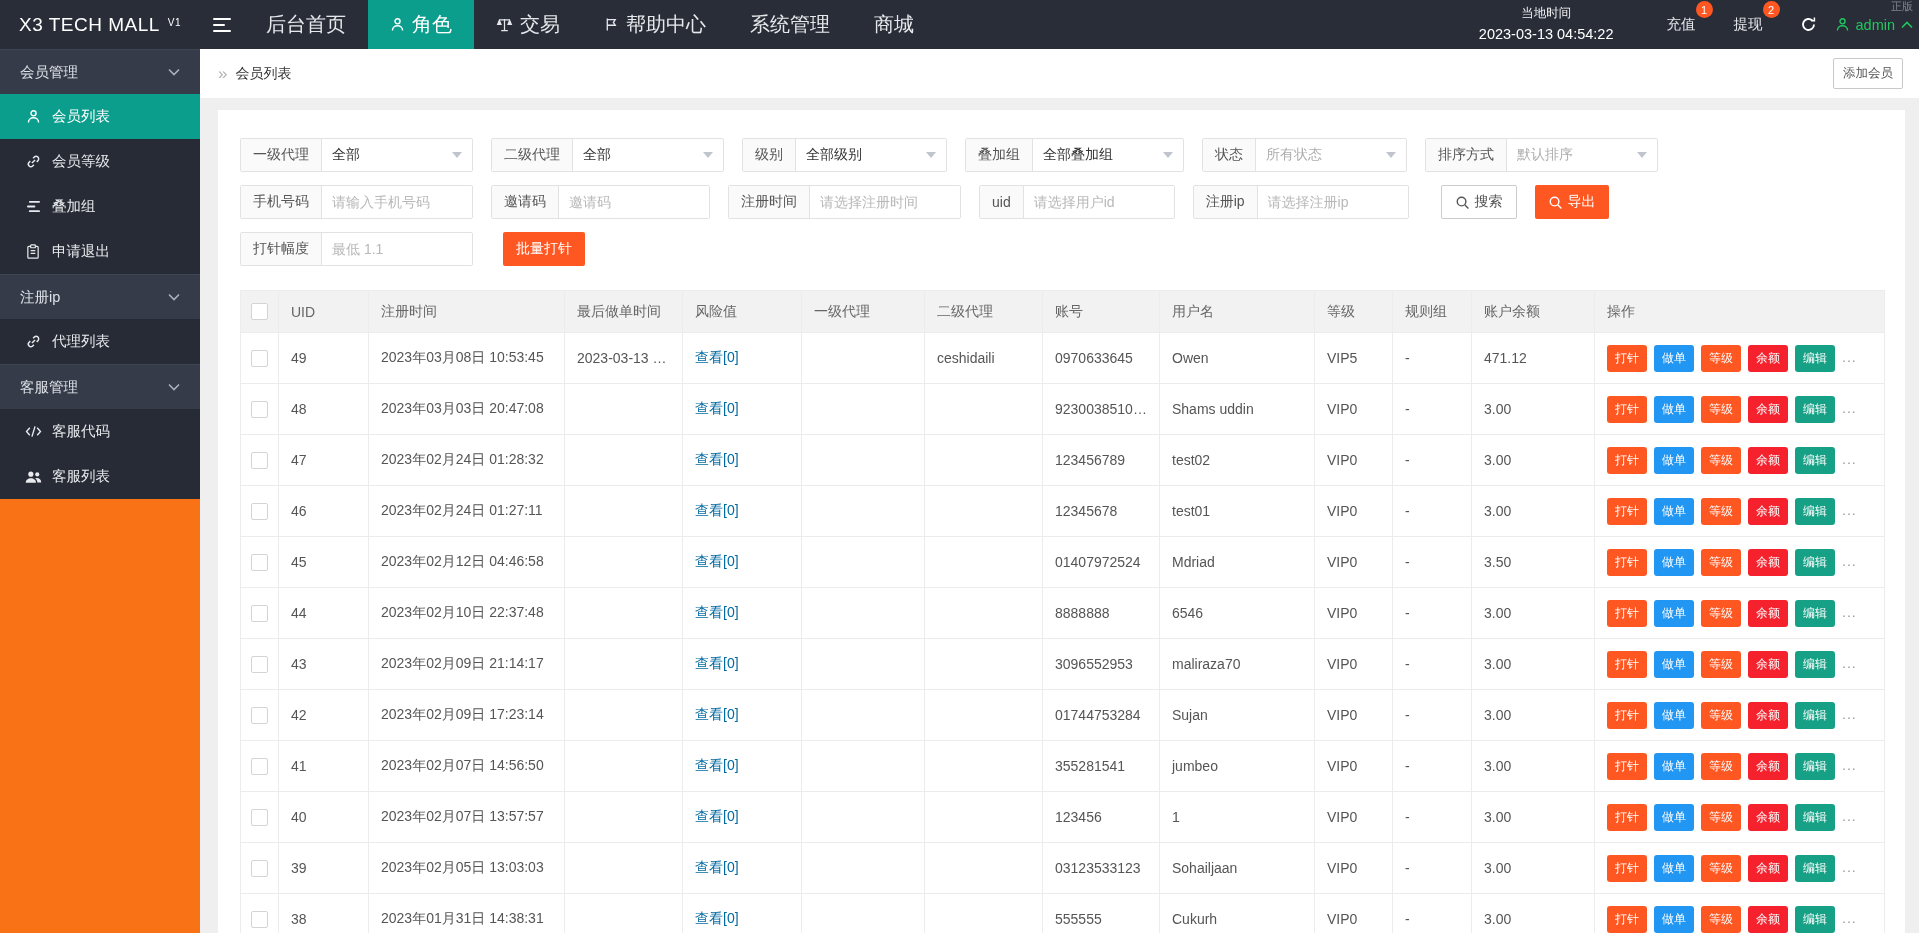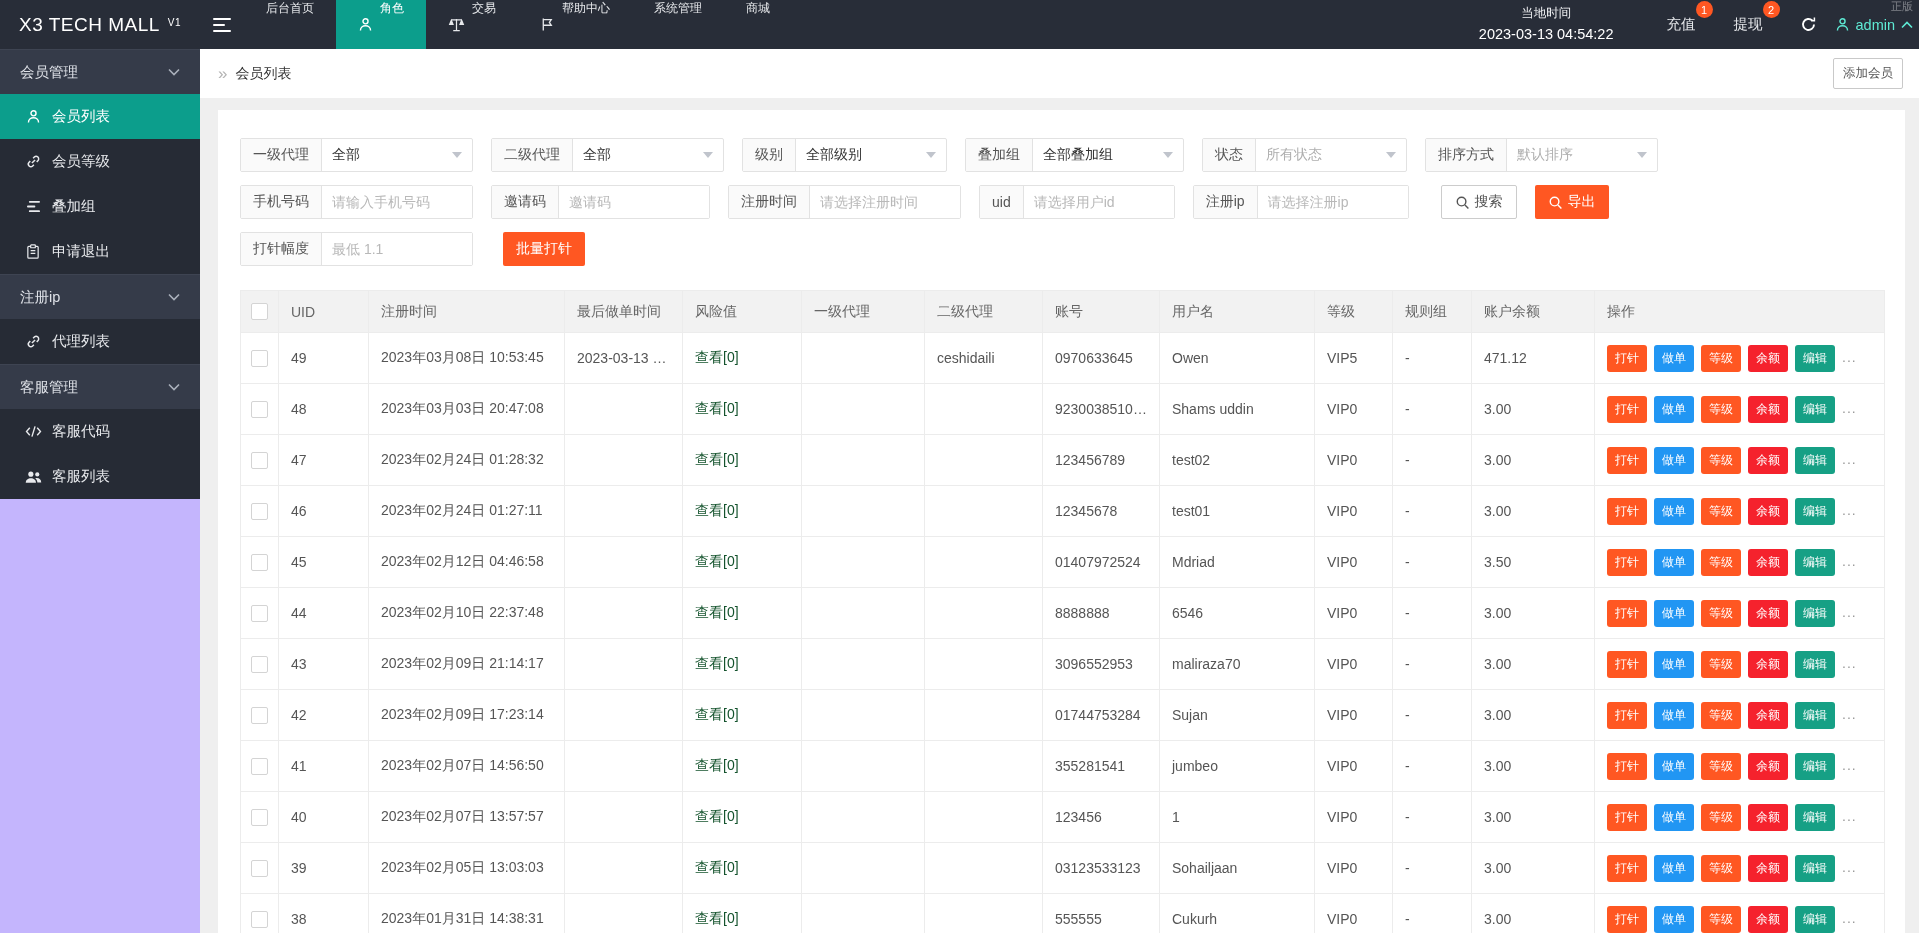--- a/index.html
+++ b/index.html
@@ -5,35 +5,35 @@
   * { box-sizing: border-box; margin: 0; padding: 0; }
   html,body { width:1919px; height:933px; overflow:hidden; }
   body { font-family:"Liberation Sans","DejaVu Sans",sans-serif; background:#efefef; color:#333; font-size:14px; }
 
   
   .topbar { position:relative; height:49px; background:#282d38; display:flex; align-items:stretch; color:#e6e8eb; }
   .logo { width:200px; flex:none; display:flex; align-items:center; justify-content:center; color:#fff; font-size:19px; letter-spacing:.5px; white-space:nowrap; }
   .logo sup { font-size:10px; margin-left:8px; transform:translateY(-2px); }
   .hamburger { width:44px; display:flex; align-items:center; justify-content:center; color:#fff; cursor:pointer; }
   .nav { display:flex; align-items:stretch; }
-  .nav-item { display:flex; gap:7px; padding:0 22px; font-size:12px; cursor:pointer;font-family:Liberation Serif, serif; }
+  .nav-item { display:flex; align-items:center; gap:7px; padding:0 22px; font-size:20px; cursor:pointer;font-family:Liberation Serif, serif; }
   .nav-item.active { background:#0c9e8c; color:#fff; }
   .nav-icon { display:flex; align-items:center; }
   .topbar-right { margin-left:auto; display:flex; align-items:center; padding-right:6px; }
   .local-time { text-align:center; line-height:1.55; margin-right:34px; }
   .local-time .lt-label { font-size:12.5px; color:#f2f3f5; }
   .local-time .lt-value { font-size:14.5px; color:#fff; }
   .tb-item { position:relative; padding:0 13px; margin:0 6px; font-size:14.5px; cursor:pointer; }
   .badge { position:absolute; top:-14px; right:-4px; min-width:17px; height:17px; border-radius:50%; background:#ff5722; color:#fff; font-size:11px; display:flex; align-items:center; justify-content:center; }
   .tb-refresh { margin:0 18px; display:flex; align-items:center; cursor:pointer; color:#fff; }
-  .tb-admin { display:flex; align-items:center; gap:6px; cursor:pointer; color:#5eead4; font-size:14.5px; }
+  .tb-admin { display:flex; align-items:center; gap:6px; cursor:pointer; color:#22c55e; font-size:14.5px; }
   .watermark { position:absolute; top:0; right:6px; font-size:11px; color:rgba(255,255,255,.4); line-height:13px; }
 
   
-  .sidebar { position:absolute; left:0; top:49px; bottom:0; width:200px; background:#c4b5fd; }
+  .sidebar { position:absolute; left:0; top:49px; bottom:0; width:200px; background:#f97316; }
   .side-header { height:45px; background:#353b49; border-top:1px solid #3e4452; display:flex; align-items:center; justify-content:space-between; padding:0 20px; color:#dfe2e8; font-size:14.5px; cursor:pointer; }
   .side-header .chev { color:#aab0bb; display:flex; }
   .side-item { height:45px; display:flex; align-items:center; gap:10px; padding:0 20px 0 24px; color:#e8eaed; font-size:14.5px; background:#262b35; cursor:pointer; }
   .side-item.active { background:#0c9e8c; color:#fff; }
   .side-item .sicon { display:flex; align-items:center; width:18px; justify-content:center; }
 
   
   .main { margin-left:200px; height:884px; }
   .crumb-bar { height:49px; background:#fff; display:flex; align-items:center; padding:0 16px 0 18px; }
   .crumb-sep { color:#b3b3b3; font-size:17px; margin-right:8px; }
@@ -55,21 +55,21 @@
   .btn-export { background:#ff5722; color:#fff; margin-left:18px; }
   .btn-batch { background:#ff5722; color:#fff; margin-left:12px; }
 
   
   table { width:100%; border-collapse:collapse; table-layout:fixed; margin-top:24px; }
   th,td { border:1px solid #ececec; font-weight:normal; text-align:left; padding:0 12px; overflow:hidden; white-space:nowrap; text-overflow:ellipsis; }
   thead th { background:#f2f2f2; height:42px; color:#666; font-size:14px; }
   tbody td { height:51px; color:#555; font-size:14px; background:#fff; }
   .cb-cell { text-align:center; padding:0; }
   .checkbox { width:17px; height:17px; border:1px solid #d4d4d4; border-radius:2px; background:#fff; display:inline-block; vertical-align:middle; cursor:pointer; }
-  .view-link { color:#14532d; cursor:pointer; }
+  .view-link { color:#0369a1; cursor:pointer; }
   .act-btn { display:inline-block; color:#fff; font-size:12px; border-radius:3px; padding:5px 8px; margin-right:7px; cursor:pointer; }
   .more-dots { color:#999; letter-spacing:1px; cursor:pointer; }
 </style>
 </head>
 <body>
 
 <header class="topbar">
   <div class="logo">
     <span>X3 TECH MALL</span>
       <sup>V1</sup>

